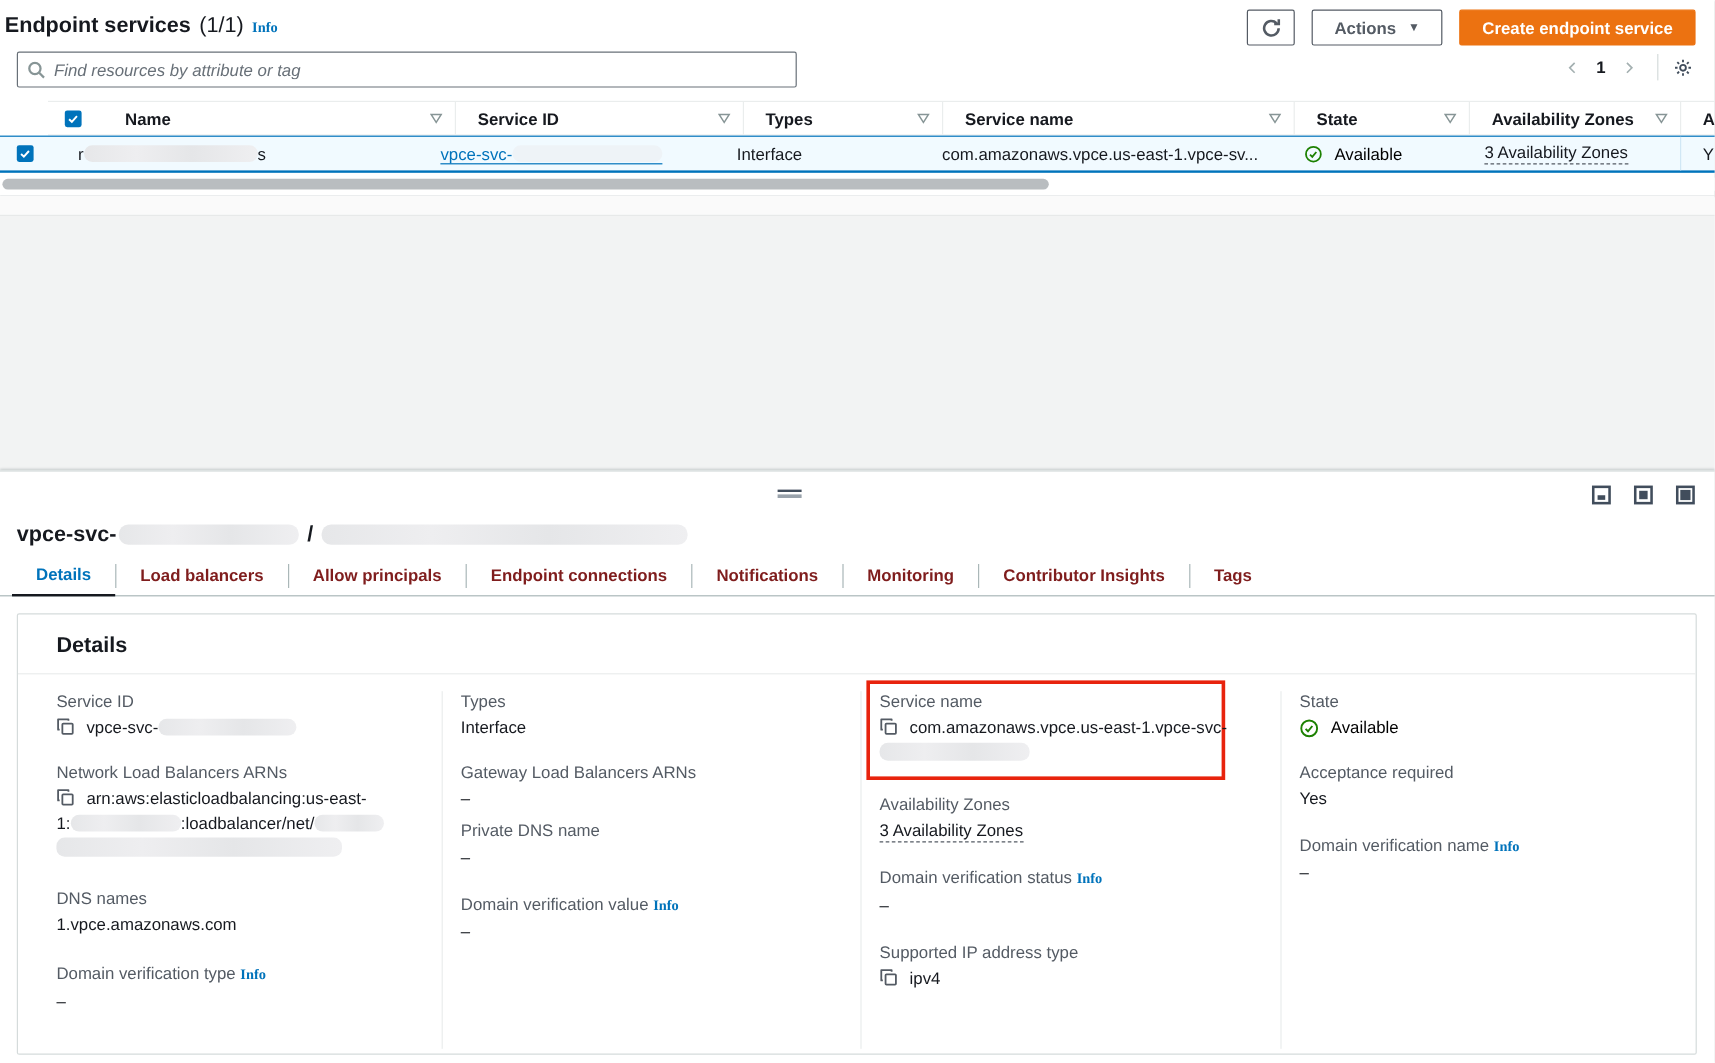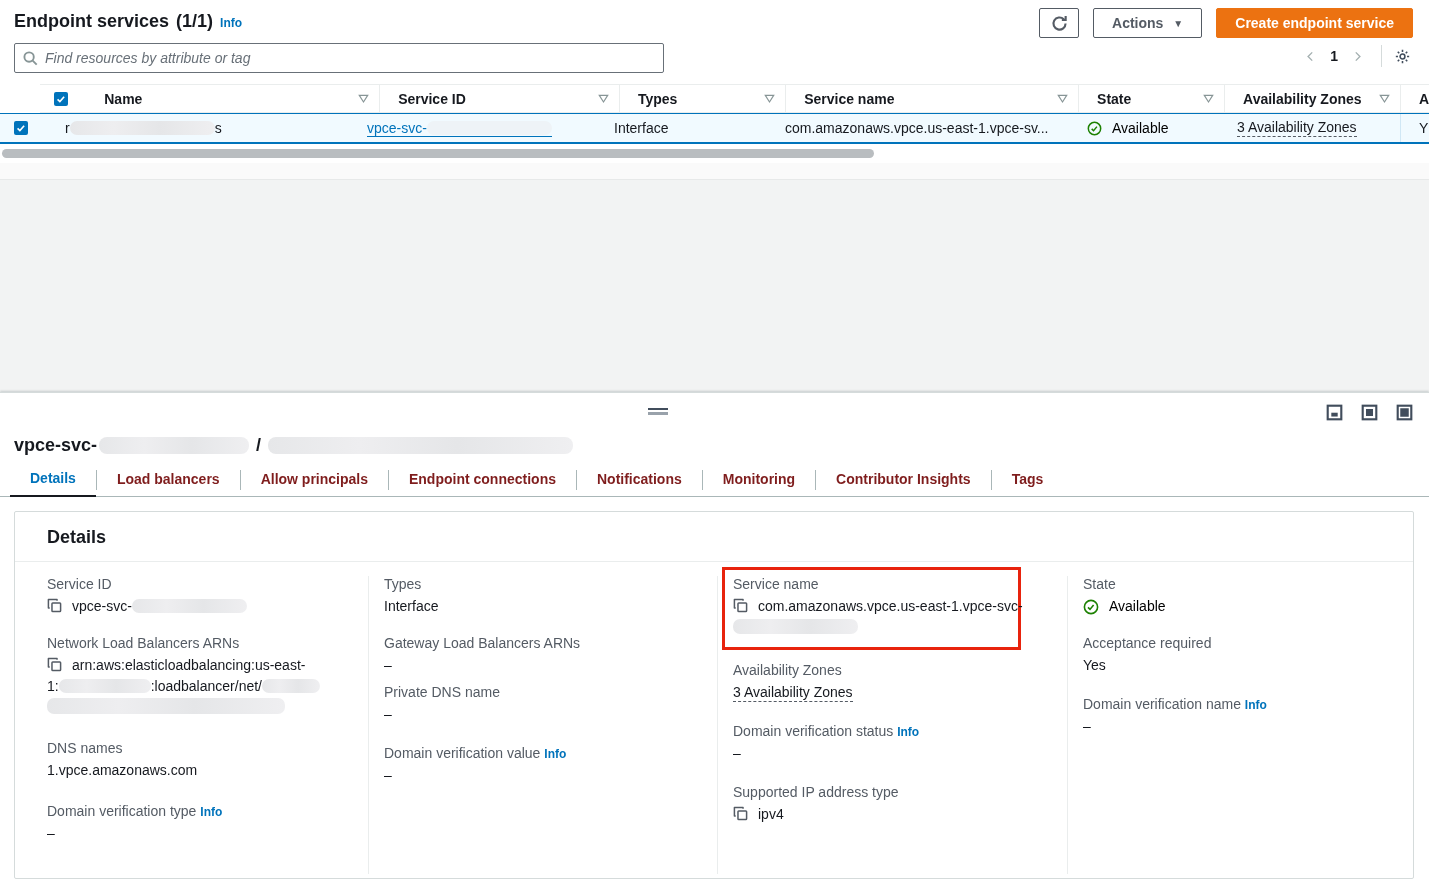--- a/index.html
+++ b/index.html
@@ -11,24 +11,24 @@
     font-size:14px;
     color:#16191f;
     overflow:hidden;
   }
   svg { display:block; }
 
   
   .top-card { position:absolute; top:0; left:0; width:1429px; height:163px; background:#fff; box-shadow:0 1px 1px rgba(0,28,36,.25); }
   .sub-strip { position:absolute; top:163px; left:0; width:1429px; height:17px; background:#fafafa; border-bottom:1px solid #e7e9e9; }
 
-  .page-header { position:absolute; top:11px; left:14px; display:flex; align-items:baseline; gap:7px; white-space:nowrap; }
+  .page-header { position:absolute; top:11px; left:4px; display:flex; align-items:baseline; gap:7px; white-space:nowrap; }
   .page-title { font-size:18px; font-weight:700; }
-  .page-count { font-size:18px; font-weight:700; color:#16191f; }
-  .info-link { color:#0073bb; font-size:12px; font-weight:700; text-decoration:none; cursor:pointer; }
+  .page-count { font-size:18px; font-weight:400; color:#16191f; }
+  .info-link { color:#0073bb; font-size:12px; font-weight:700; text-decoration:none; cursor:pointer;font-family:Liberation Serif, serif; }
 
   .header-buttons { position:absolute; top:8px; right:16px; display:flex; gap:14px; }
   .btn { height:30px; border:1px solid #545b64; background:#fff; border-radius:2px; font-weight:700;
          color:#545b64; font-size:14px; display:flex; align-items:center; gap:10px; padding:0 18px; cursor:pointer; }
   .btn-icon-only { width:40px; padding:0; justify-content:center; }
   .btn-primary { background:#ec7211; border-color:#ec7211; color:#fff; }
   .caret-down { font-size:10px; color:#545b64; }
 
   .search-box { position:absolute; top:43px; left:14px; width:650px; height:30px; border:1px solid #687078;
                 border-radius:2px; background:#fff; display:flex; align-items:center; padding:0 8px; gap:7px; }

